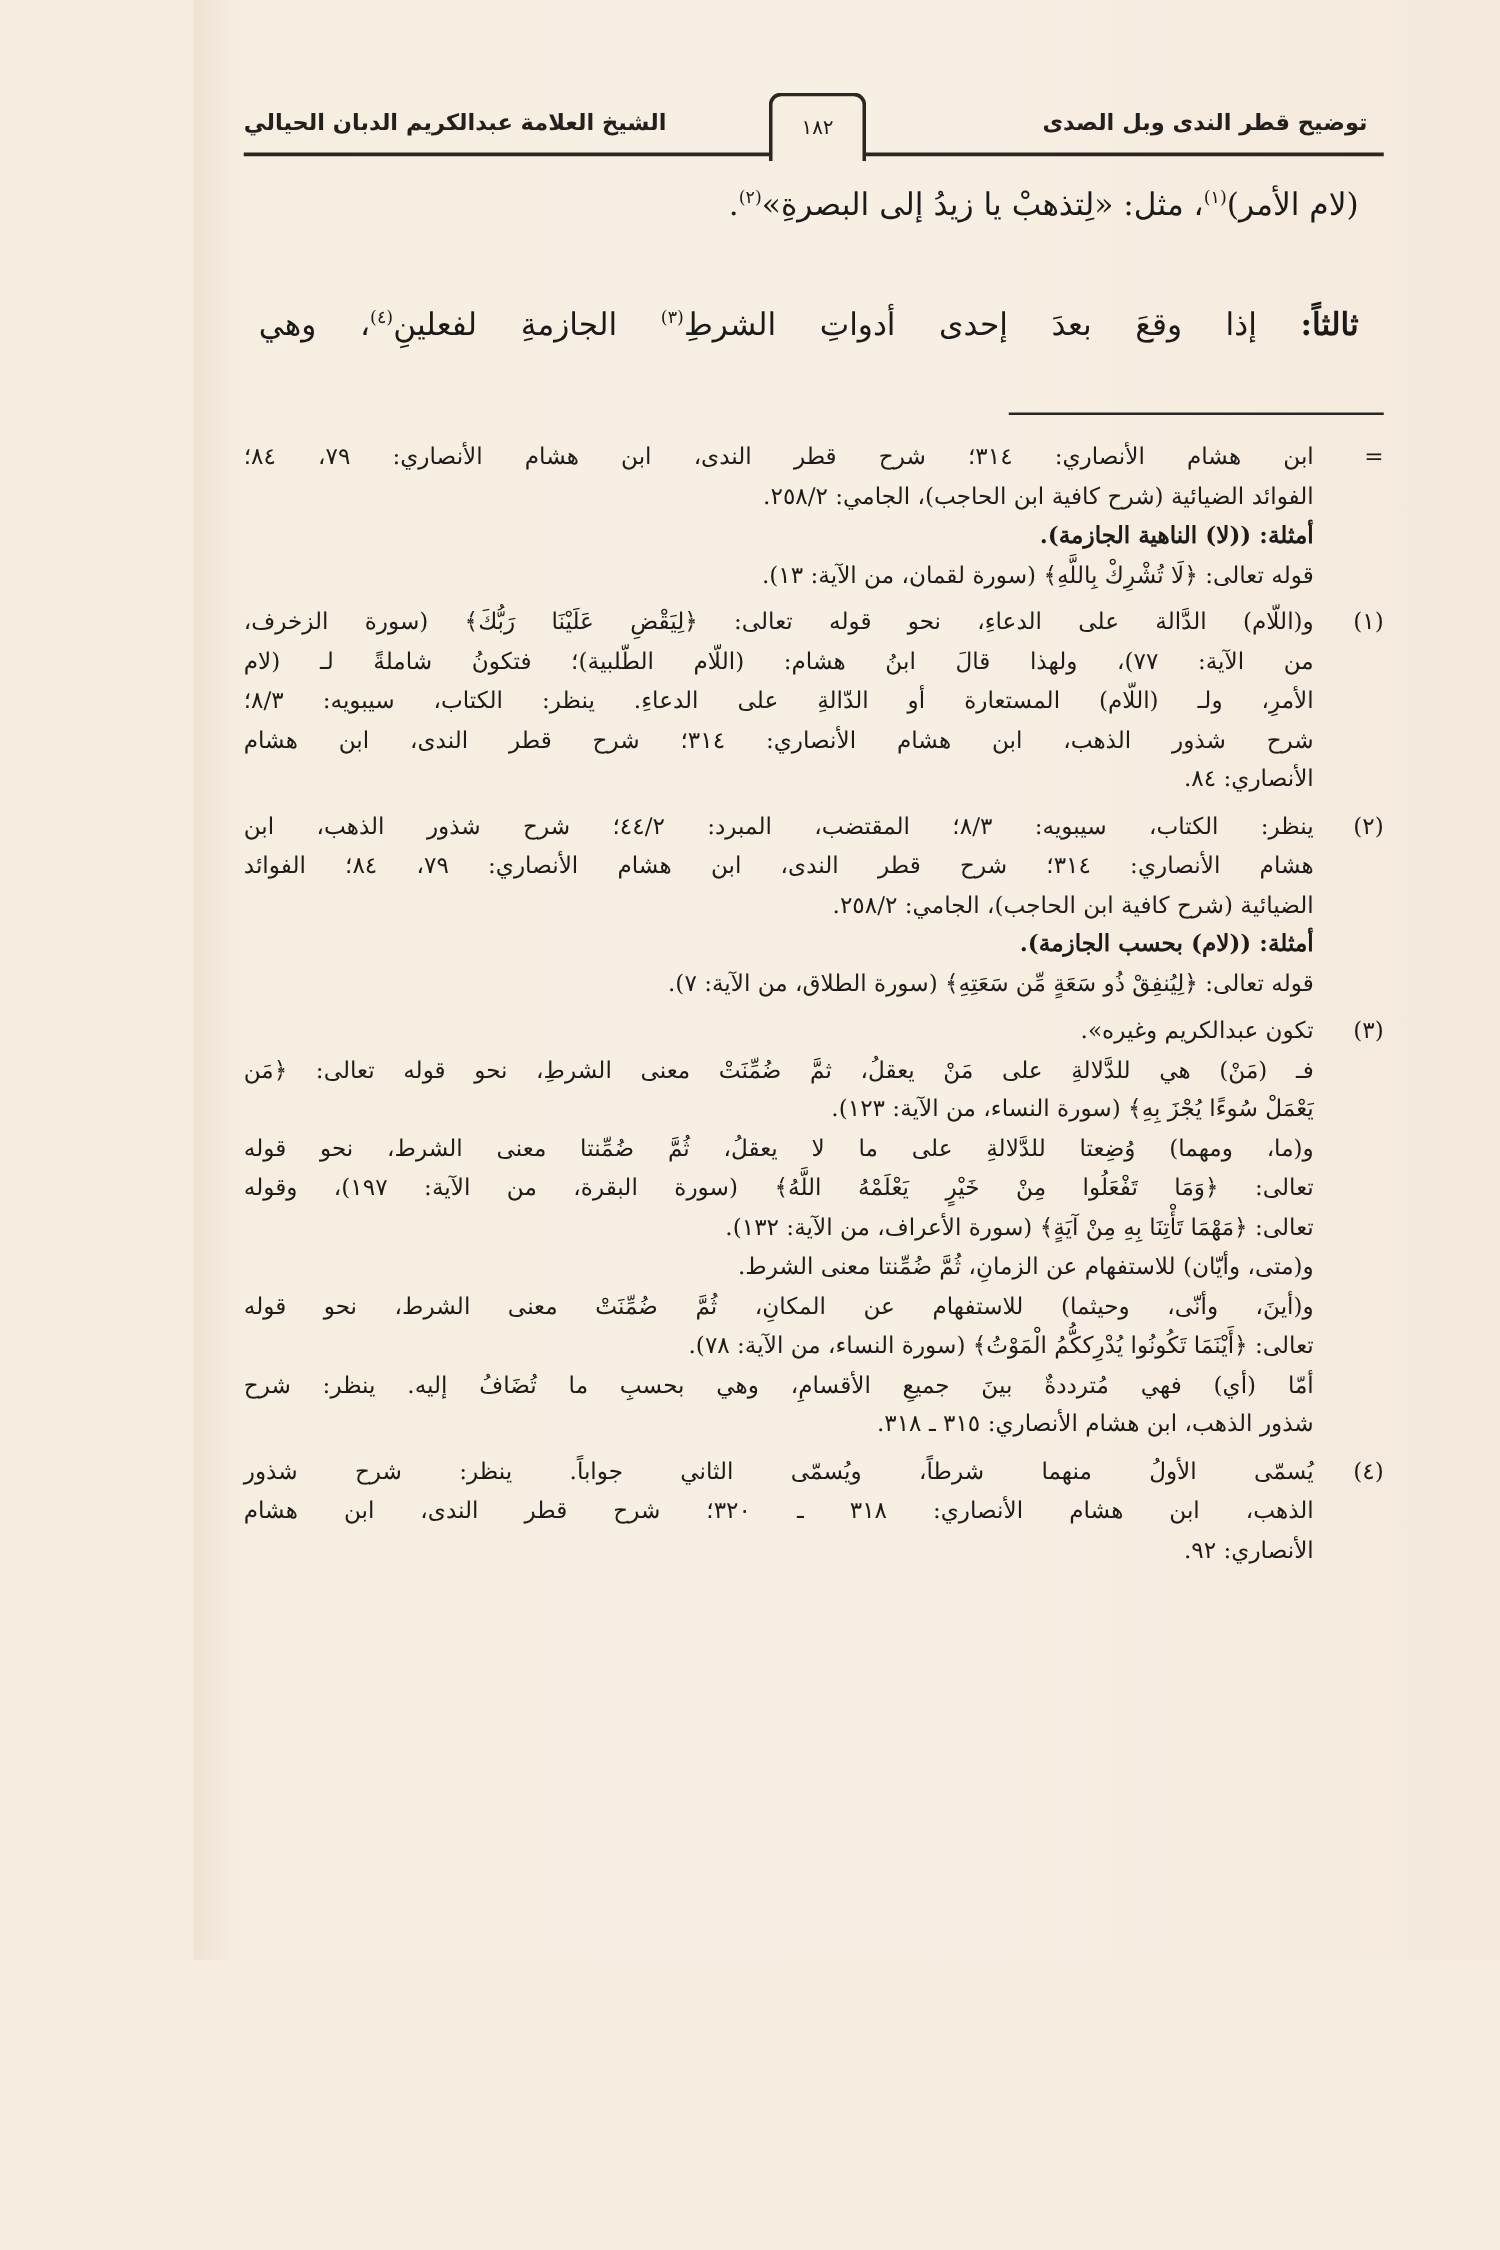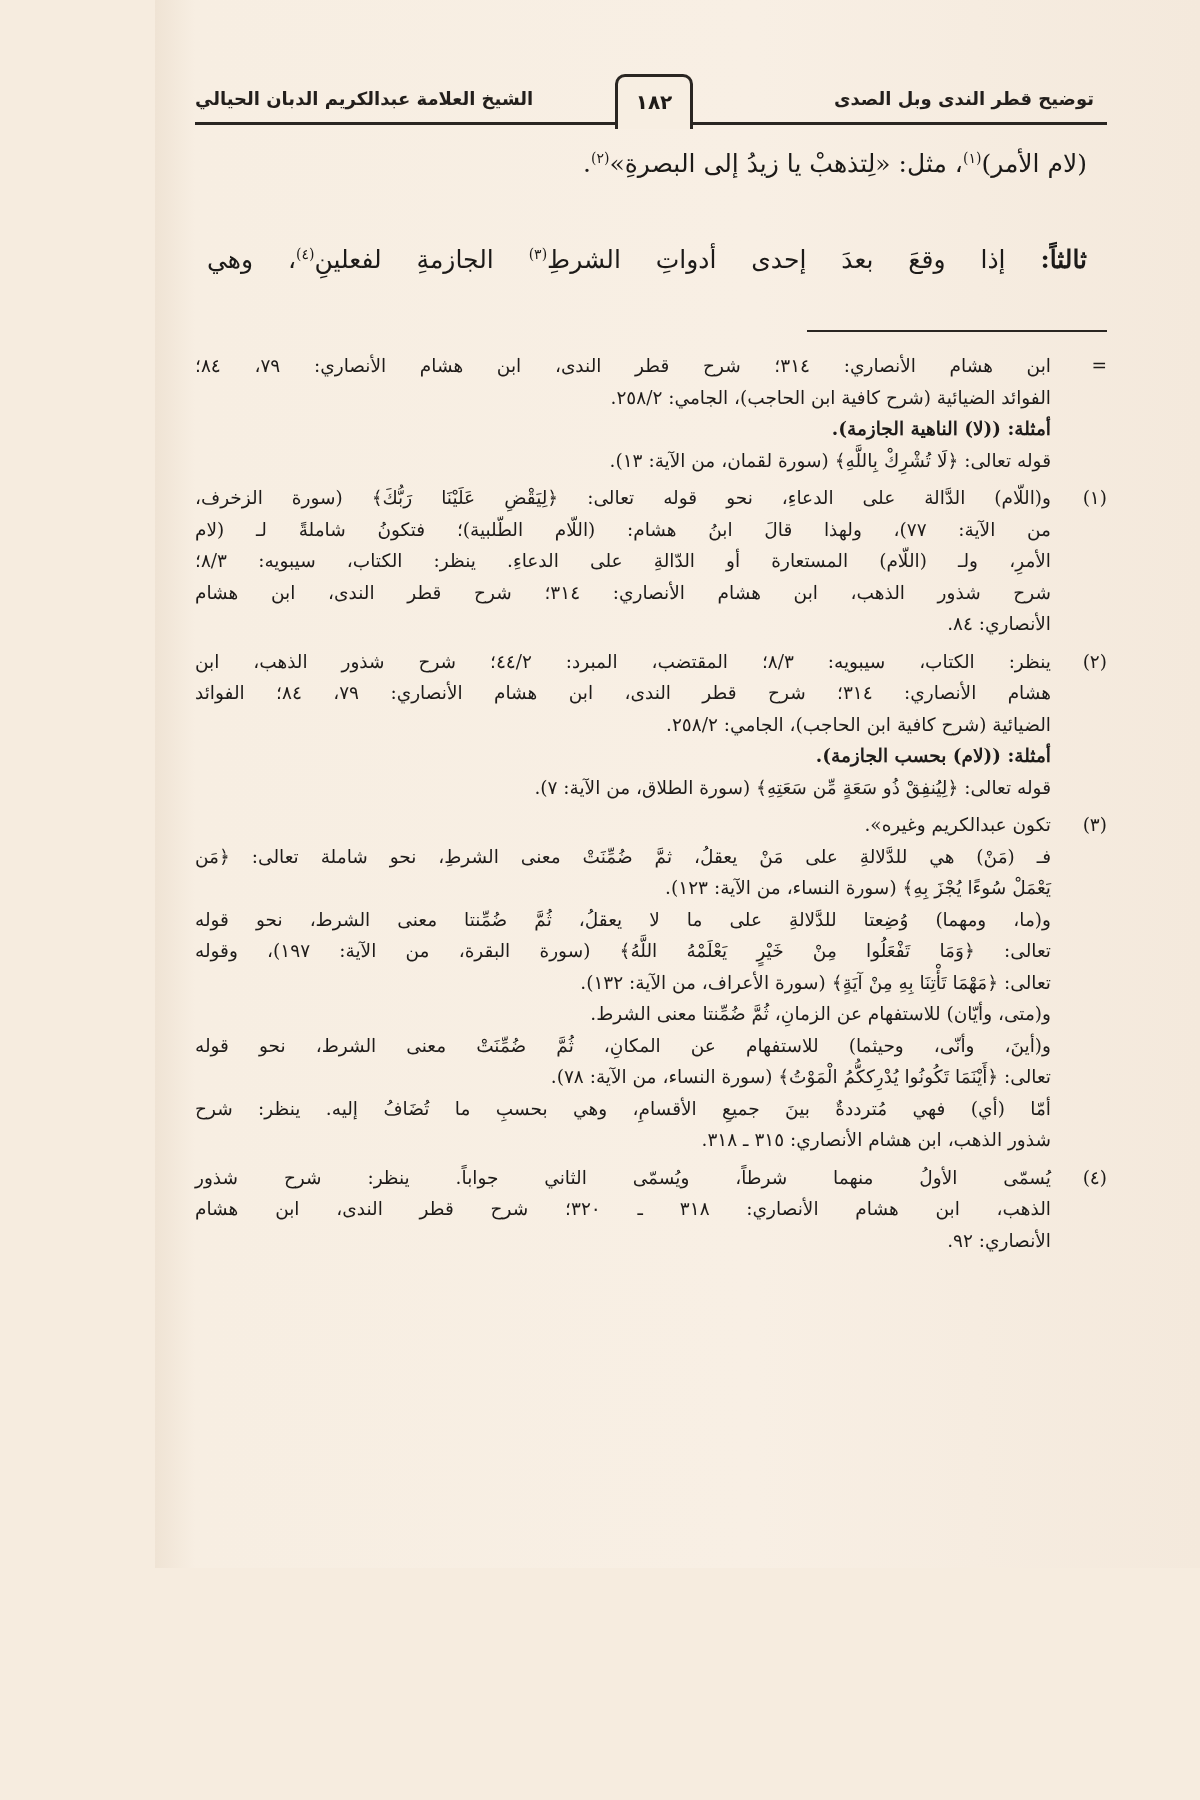--- a/index.html
+++ b/index.html
@@ -67,22 +67,22 @@
       top: -8px;
       width: 72px;
       height: 52px;
       border: 3px solid #2a2622;
       border-bottom: none;
       border-radius: 10px 10px 0 0;
       background: #f7eee2;
       text-align: center;
       line-height: 50px;
       font-family: "DejaVu Sans", sans-serif;
-      font-weight: bold;
-      font-size: 20px;
+      font-weight: normal;
+      font-size: 16px;
       color: #1f1b18;
     }
     
     .main-text {
       position: absolute;
       top: 140px;
       right: 20px;
       width: 880px;
       font-family: "DejaVu Serif", serif;
       font-size: 25px;
@@ -197,21 +197,21 @@
       <span class="fn-line justified">ينظر: الكتاب، سيبويه: ٨/٣؛ المقتضب، المبرد: ٤٤/٢؛ شرح شذور الذهب، ابن</span>
       <span class="fn-line justified">هشام الأنصاري: ٣١٤؛ شرح قطر الندى، ابن هشام الأنصاري: ٧٩، ٨٤؛ الفوائد</span>
       <span class="fn-line block-line">الضيائية (شرح كافية ابن الحاجب)، الجامي: ٢٥٨/٢.</span>
       <span class="fn-line block-line"><span class="bold">أمثلة:</span><span class="bold"> ((لام) بحسب الجازمة).</span></span>
       <span class="fn-line block-line">قوله تعالى: ﴿لِيُنفِقْ ذُو سَعَةٍ مِّن سَعَتِهِ﴾ (سورة الطلاق، من الآية: ٧).</span>
     </div>
 
     <div class="fn">
       <span class="fn-num">(٣)</span>
       <span class="fn-line block-line">تكون عبدالكريم وغيره».</span>
-      <span class="fn-line justified">فـ (مَنْ) هي للدَّلالةِ على مَنْ يعقلُ، ثمَّ ضُمِّنَتْ معنى الشرطِ، نحو شاملة تعالى: ﴿مَن</span>
+      <span class="fn-line justified">فـ (مَنْ) هي للدَّلالةِ على مَنْ يعقلُ، ثمَّ ضُمِّنَتْ معنى الشرطِ، نحو قوله تعالى: ﴿مَن</span>
       <span class="fn-line block-line">يَعْمَلْ سُوءًا يُجْزَ بِهِ﴾ (سورة النساء، من الآية: ١٢٣).</span>
       <span class="fn-line justified">و(ما، ومهما) وُضِعتا للدَّلالةِ على ما لا يعقلُ، ثُمَّ ضُمِّنتا معنى الشرط، نحو قوله</span>
       <span class="fn-line justified">تعالى: ﴿وَمَا تَفْعَلُوا مِنْ خَيْرٍ يَعْلَمْهُ اللَّهُ﴾ (سورة البقرة، من الآية: ١٩٧)، وقوله</span>
       <span class="fn-line block-line">تعالى: ﴿مَهْمَا تَأْتِنَا بِهِ مِنْ آيَةٍ﴾ (سورة الأعراف، من الآية: ١٣٢).</span>
       <span class="fn-line block-line">و(متى، وأيّان) للاستفهام عن الزمانِ، ثُمَّ ضُمِّنتا معنى الشرط.</span>
       <span class="fn-line justified">و(أينَ، وأنّى، وحيثما) للاستفهام عن المكانِ، ثُمَّ ضُمِّنَتْ معنى الشرط، نحو قوله</span>
       <span class="fn-line block-line">تعالى: ﴿أَيْنَمَا تَكُونُوا يُدْرِككُّمُ الْمَوْتُ﴾ (سورة النساء، من الآية: ٧٨).</span>
       <span class="fn-line justified">أمّا (أي) فهي مُترددةٌ بينَ جميعِ الأقسامِ، وهي بحسبِ ما تُضَافُ إليه. ينظر: شرح</span>
       <span class="fn-line block-line">شذور الذهب، ابن هشام الأنصاري: ٣١٥ ـ ٣١٨.</span>
     </div>

